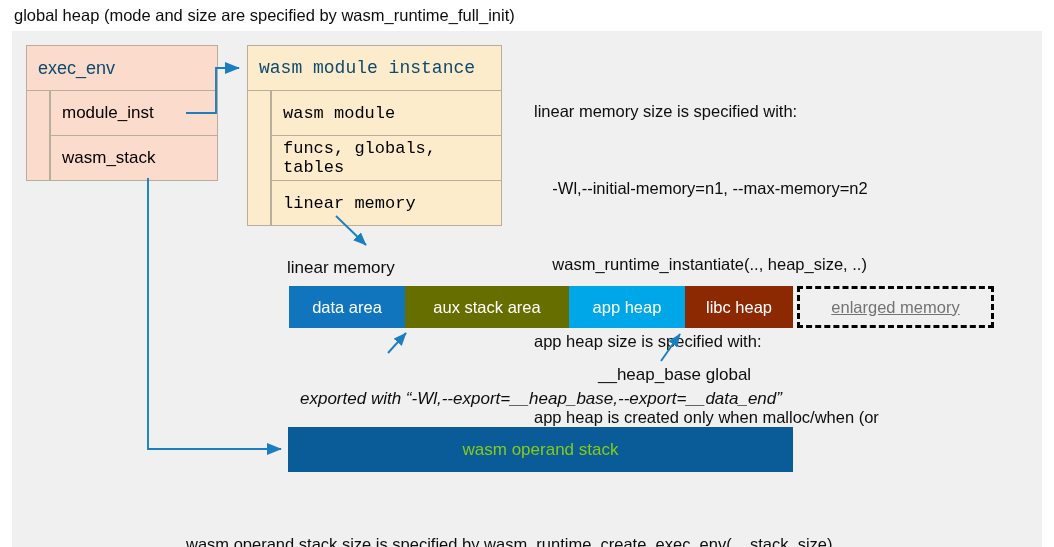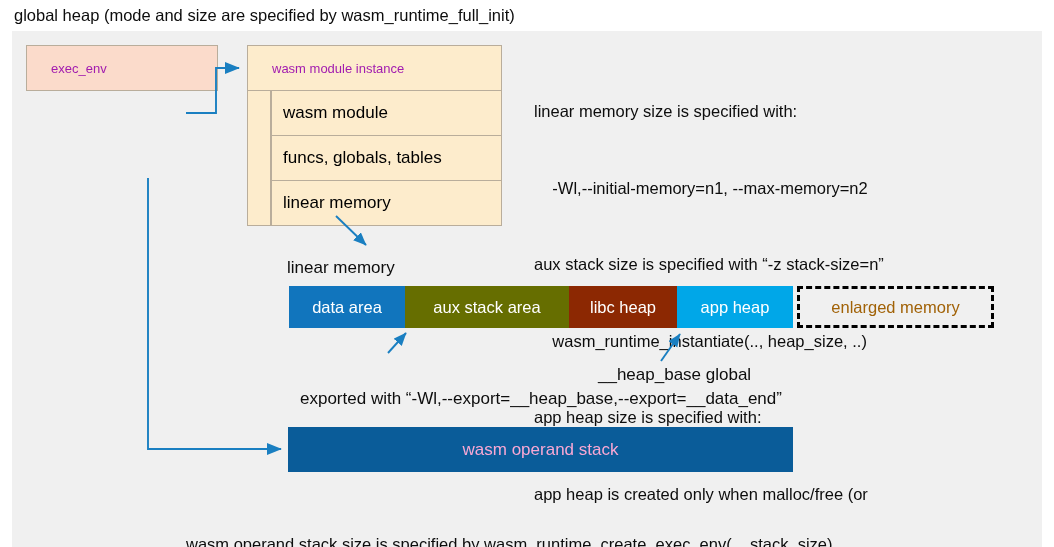--- a/index.html
+++ b/index.html
@@ -48,23 +48,23 @@
   
   .struct {
     position: absolute;
     box-sizing: border-box;
   }
   .struct .hdr {
     box-sizing: border-box;
     border: 1px solid #b9ad9b;
     display: flex;
     align-items: center;
-    padding-left: 24px;
-    font-size: 13px;
-    color: #a21caf;
+    padding-left: 11px;
+    font-size: 18px;
+    color: #0c4a6e;
   }
   .struct .body {
     box-sizing: border-box;
     display: flex;
   }
   .struct .gutter {
     box-sizing: border-box;
     border-left: 1px solid #b9ad9b;
     border-right: 1px solid #b9ad9b;
     border-bottom: 1px solid #b9ad9b;
@@ -88,21 +88,21 @@
   }
 
   
   .exec-env { left: 26px; top: 45px; width: 192px; }
   .exec-env .hdr { height: 46px; background: #fbdbcb; }
   .exec-env .gutter { width: 24px; background: #fbdbcb; height: 90px; }
   .exec-env .rows { }
   .exec-env .row { height: 45px; background: #fbdbcb; }
 
   
-  .mod-inst { left: 247px; top: 45px; width: 255px; }
+  .mod-inst { left: 247px; top: 45px; width: 255px; font-family: Liberation Mono, monospace; }
   .mod-inst .hdr { height: 46px; background: #fdeccc; }
   .mod-inst .gutter { width: 24px; background: #fdeccc; height: 135px; }
   .mod-inst .row { height: 45px; background: #fdeccc; }
 
   
   .rt-text {
     position: absolute;
     left: 534px;
     top: 48px;
     font-size: 16.5px;
@@ -136,23 +136,24 @@
     color: #ffffff;
     white-space: nowrap;
   }
   .seg-data   { width: 116px; background: #1175bd; }
   .seg-aux    { width: 164px; background: #666e00; }
   .seg-app    { width: 116px; background: #00a7e8; }
   .seg-libc   { width: 108px; background: #8c2802; }
   .seg-enlarged {
     width: 197px;
     background: #f0f0f0;
-    color: #a16207;
+    color: #737373;
     border: 3px dashed #000000;
     margin-left: 4px;
+    text-decoration: underline;
   }
 
   
   .ann-data-end {
     position: absolute;
     left: 316px;
     top: 358px;
     font-size: 17px;
     color: #0d0d0d;
   }
@@ -162,34 +163,35 @@
     top: 365px;
     font-size: 17px;
     color: #0d0d0d;
   }
   .ann-exported {
     position: absolute;
     left: 300px;
     top: 389px;
     font-size: 17px;
     color: #0d0d0d;
+    font-style: italic;
   }
 
   
   .operand-stack {
     position: absolute;
     left: 288px;
     top: 427px;
     width: 505px;
     height: 45px;
     background: #0a5c99;
     display: flex;
     align-items: center;
     justify-content: center;
-    color: #f9a8d4;
+    color: #84cc16;
     font-size: 17px;
   }
   .bottom-text {
     position: absolute;
     left: 186px;
     top: 481px;
     font-size: 16.5px;
     line-height: 25.5px;
     color: #0d0d0d;
     white-space: pre;
@@ -209,50 +211,56 @@
 <body>
 
 <div id="root">
 
   <div class="title">global heap (mode and size are specified by wasm_runtime_full_init)</div>
 
   <div class="panel"></div>
 
   <div class="struct exec-env">
     <div class="hdr">exec_env</div>
+    <div class="body">
+      <div class="gutter"></div>
+      <div class="rows">
+        <div class="row">module_inst</div>
+        <div class="row">wasm_stack</div>
+      </div>
+    </div>
   </div>
 
   <div class="struct mod-inst">
     <div class="hdr">wasm module instance</div>
     <div class="body">
       <div class="gutter"></div>
       <div class="rows">
         <div class="row">wasm module</div>
         <div class="row">funcs, globals, tables</div>
         <div class="row">linear memory</div>
       </div>
     </div>
   </div>
 
   <div class="rt-text">
     <div>linear memory size is specified with:</div>
     <div>    -Wl,--initial-memory=n1, --max-memory=n2</div>
-    <div>aux stack size is specified with “-z stack-size=n”</div>
     <div>    wasm_runtime_instantiate(.., heap_size, ..)</div>
     <div>app heap size is specified with:</div>
-    <div>app heap is created only when malloc/free (or</div>
+    <div>app heap is created only when malloc/when (or</div>
     
   </div>
 
   <div class="lm-label">linear memory</div>
   <div class="mem-bar">
     <div class="seg seg-data">data area</div>
     <div class="seg seg-aux">aux stack area</div>
+    <div class="seg seg-app">app heap</div>
     <div class="seg seg-libc">libc heap</div>
-    <div class="seg seg-app">app heap</div>
     <div class="seg seg-enlarged">enlarged memory</div>
   </div>
 
   <div class="ann-heap-base">__heap_base global</div>
   <div class="ann-exported">exported with “-Wl,--export=__heap_base,--export=__data_end”</div>
 
   <div class="operand-stack">wasm operand stack</div>
   <div class="bottom-text">
     <div>wasm operand stack size is specified by wasm_runtime_create_exec_env(.., stack_size)</div>
     

